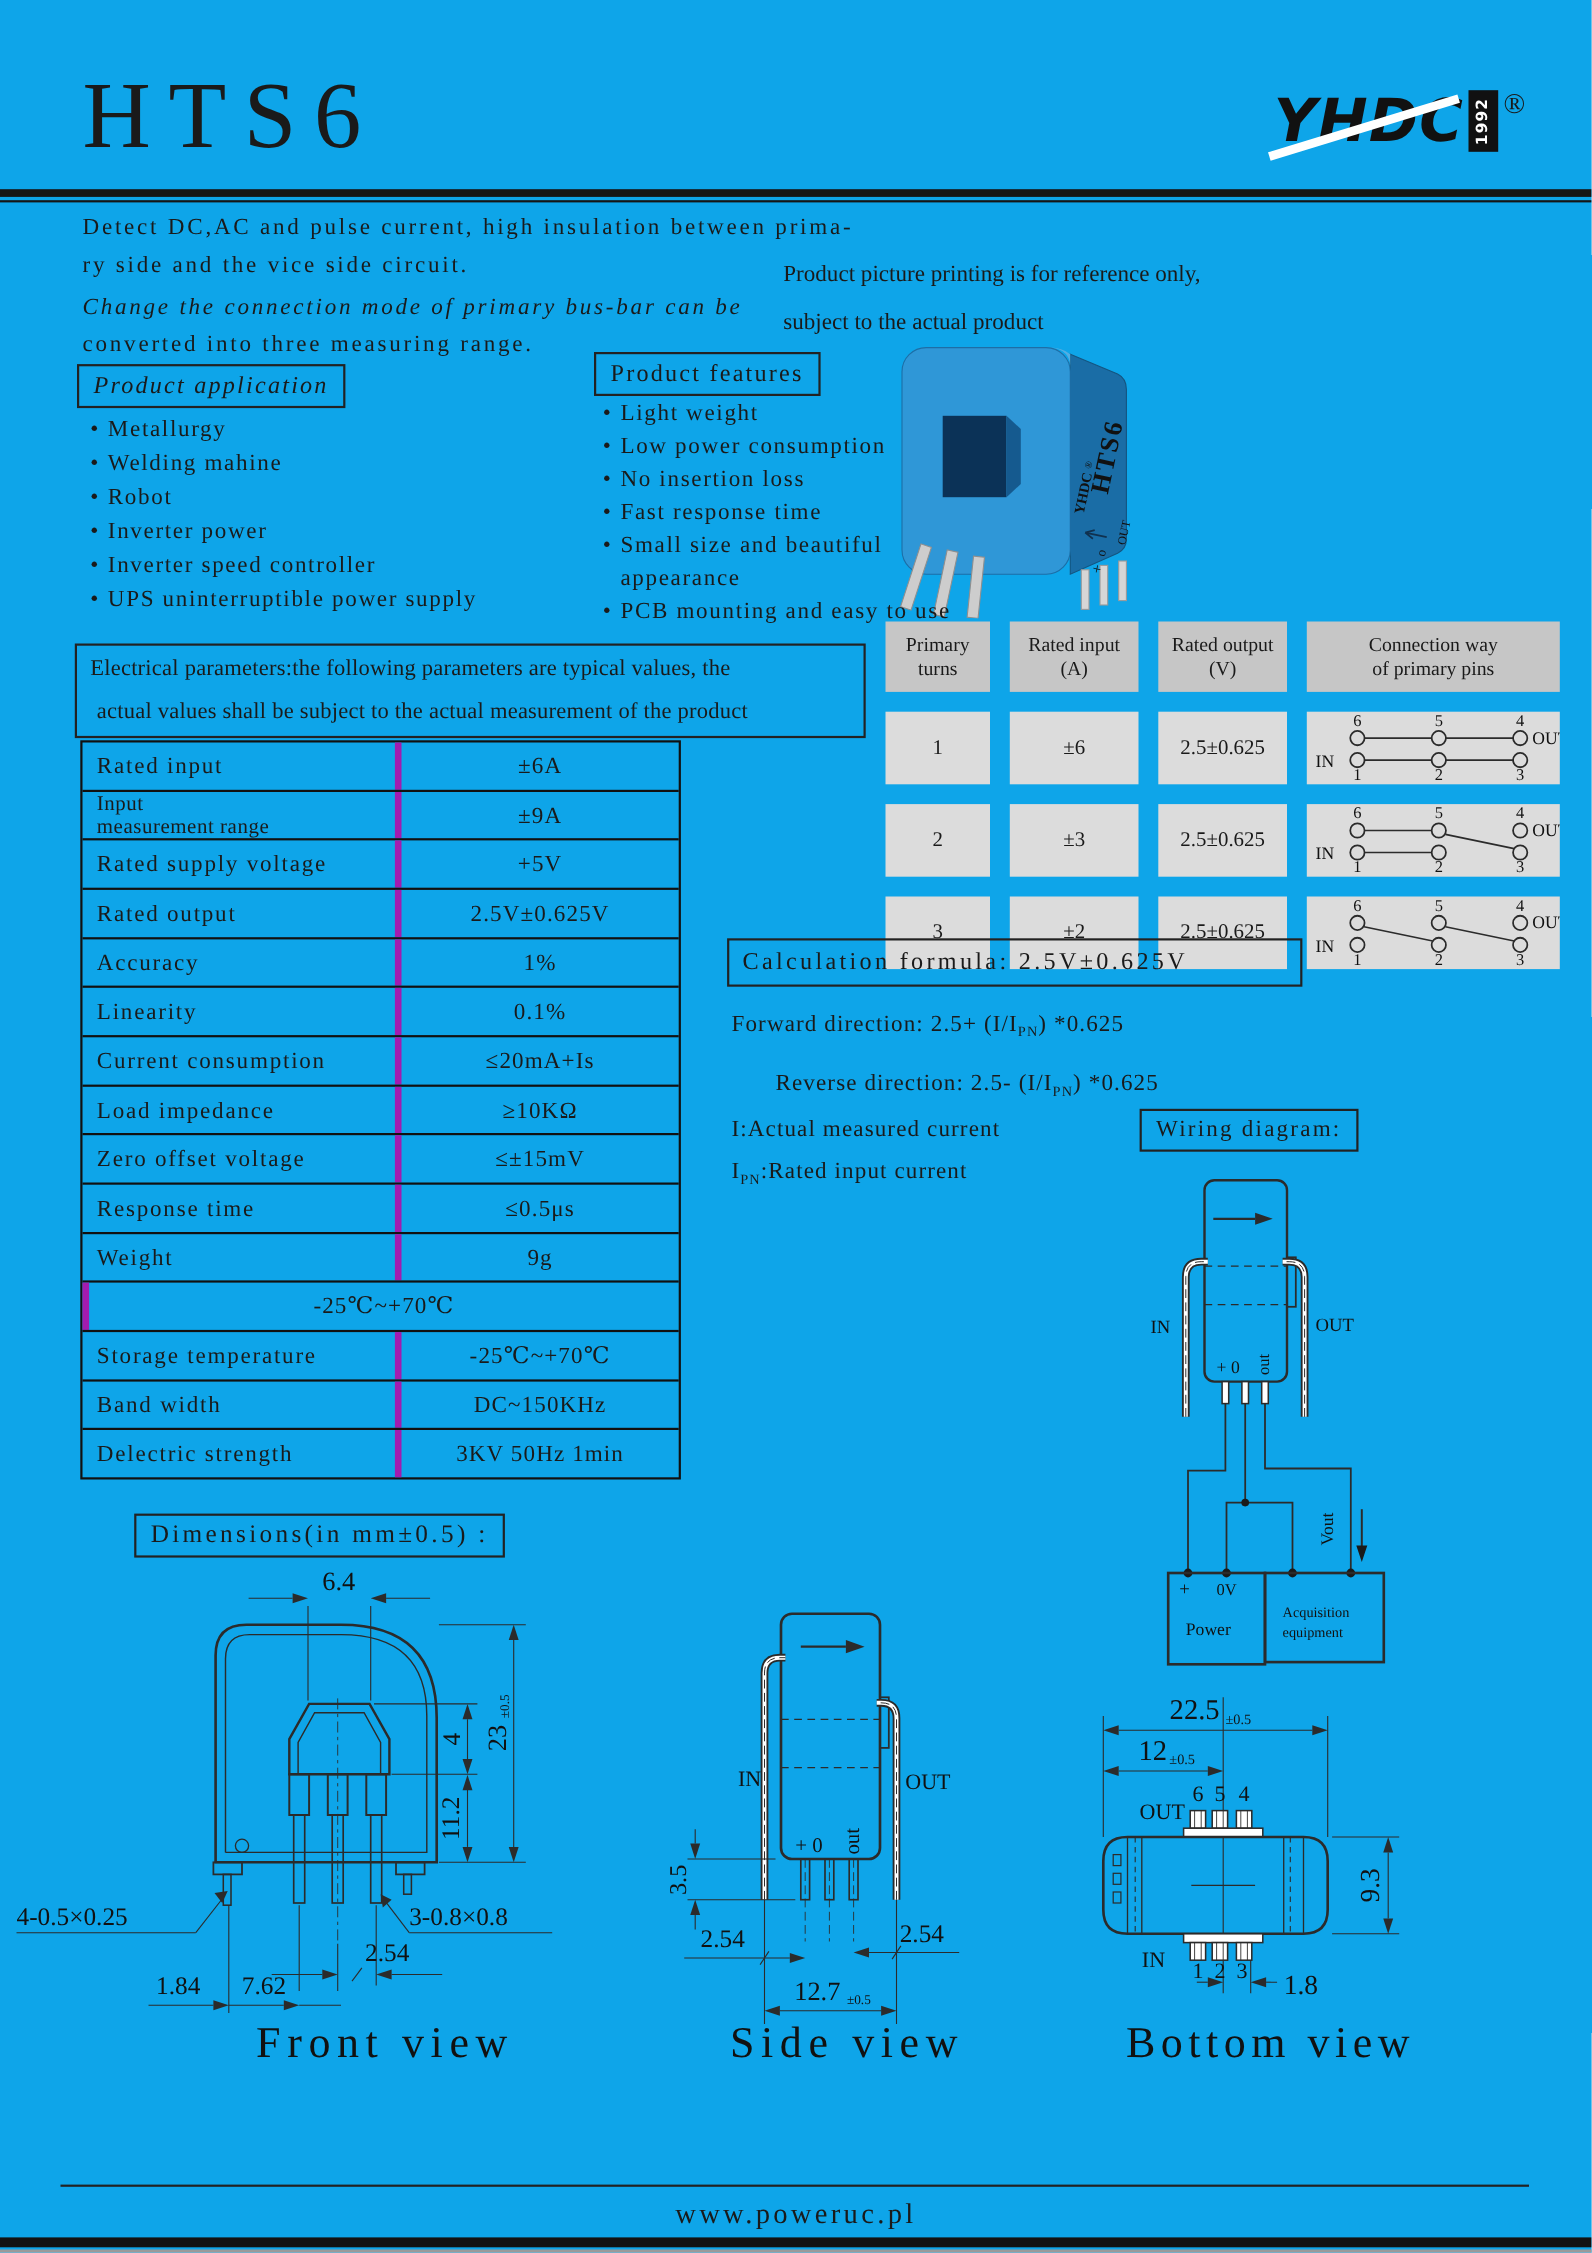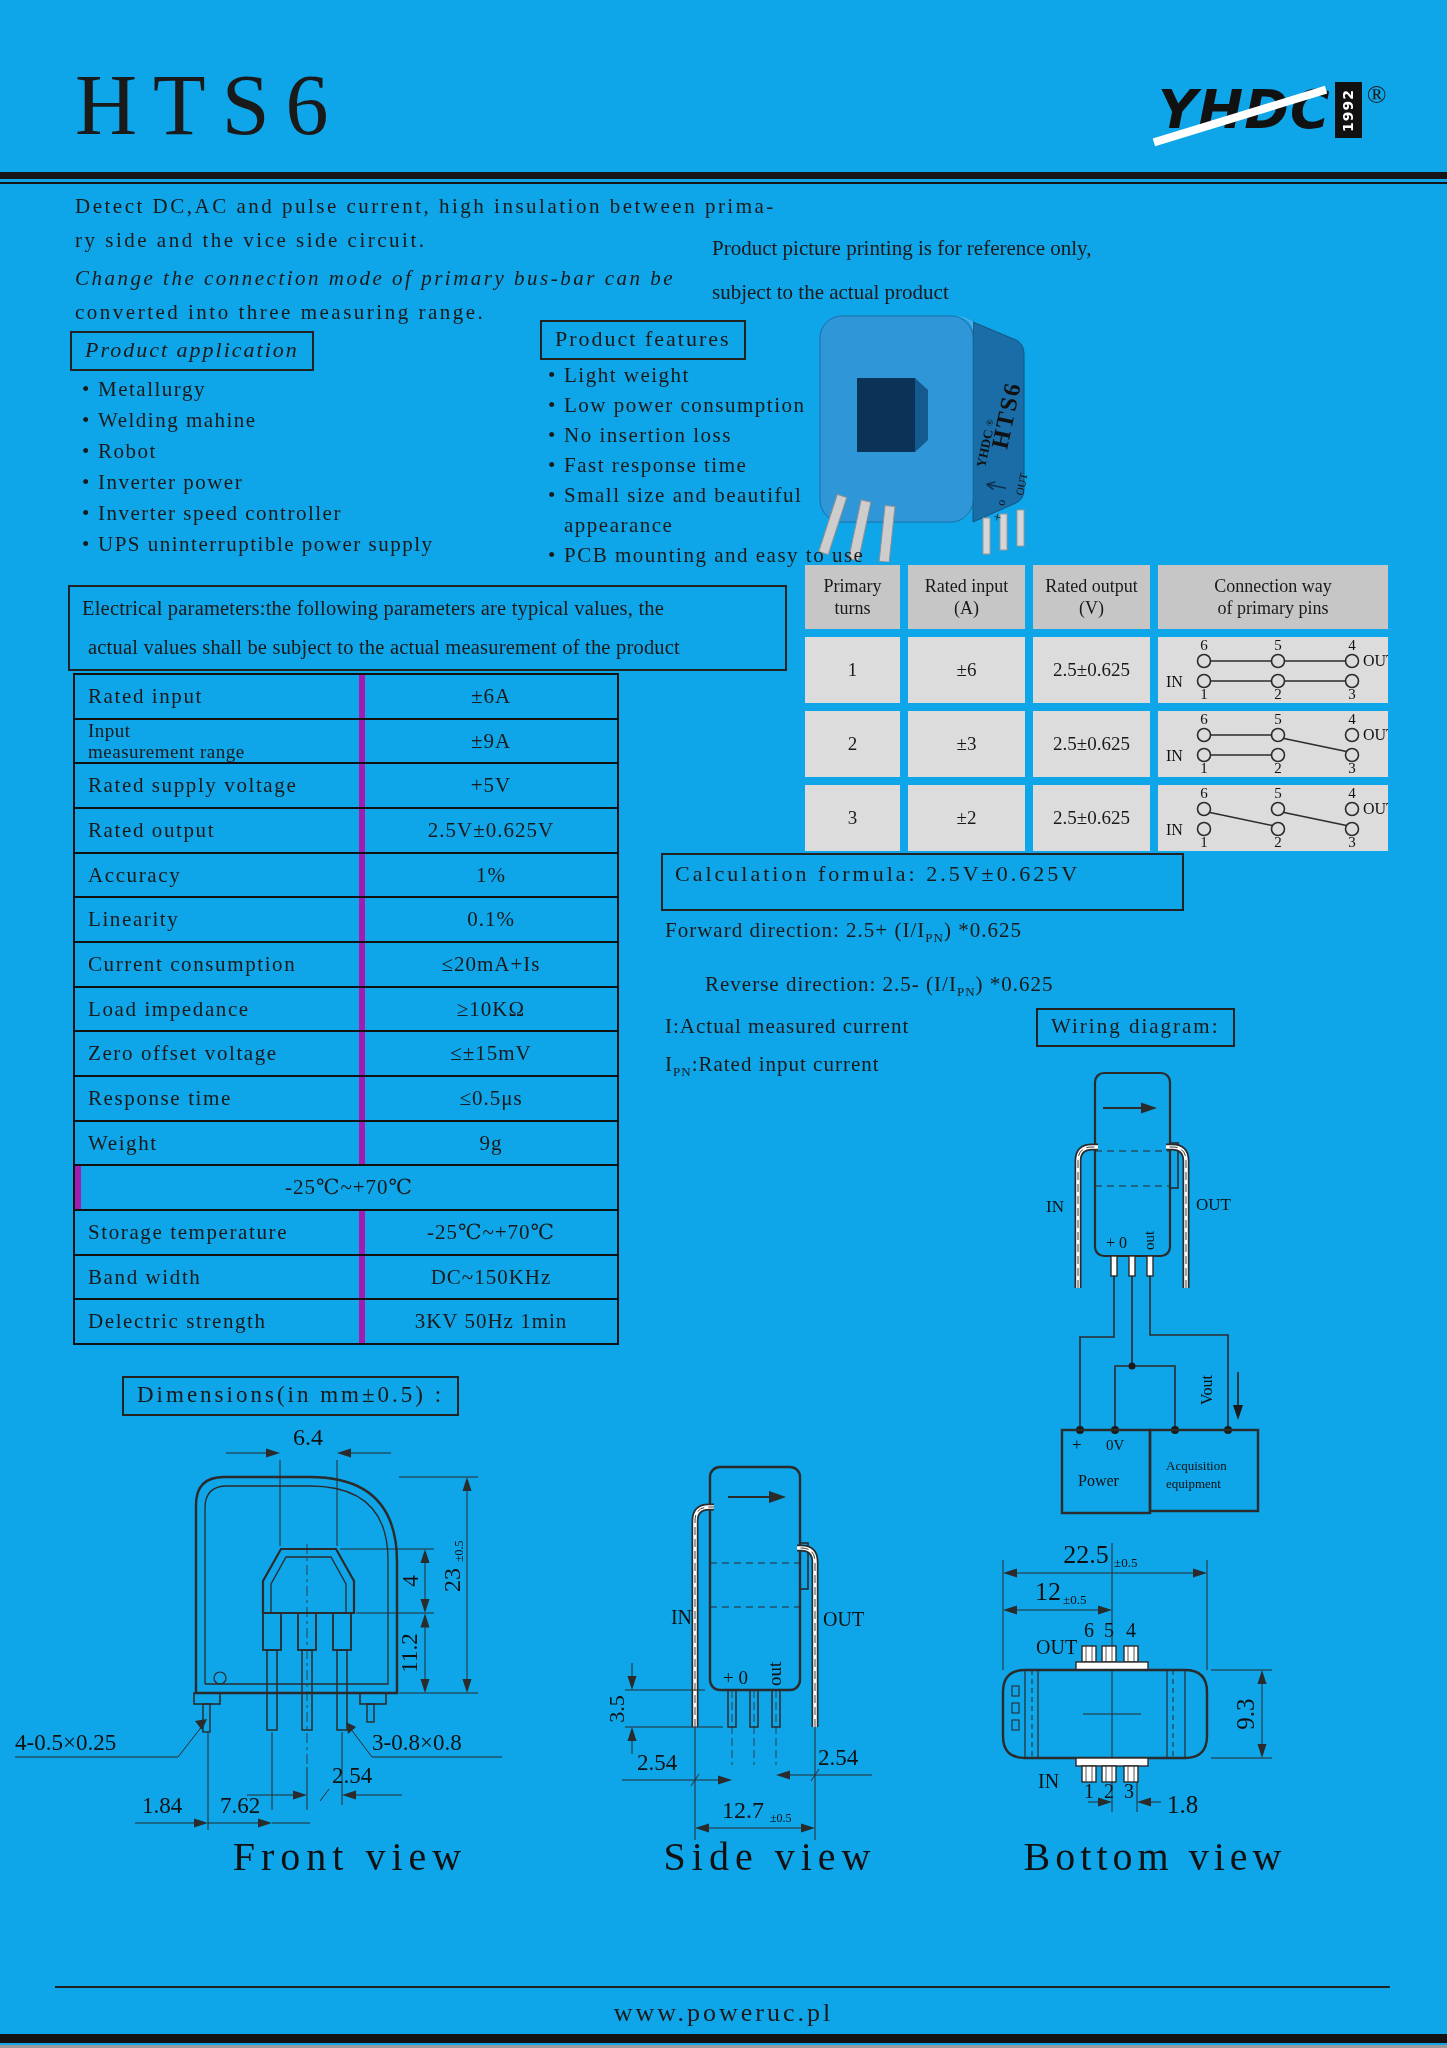--- a/index.html
+++ b/index.html
@@ -38,28 +38,28 @@
   .ptable{border:2.5px solid #111;display:flex;flex-direction:column;}
   .prow{flex:1;display:flex;border-top:2px solid #111;}
   .prow:first-child{border-top:none;}
   .pcell-l{width:284px;display:flex;align-items:center;padding-left:13px;
            font-size:21px;letter-spacing:1.6px;box-sizing:border-box;}
   .pcell-l.two{font-size:19px;line-height:21px;letter-spacing:0.5px;}
   .pcell-v{flex:1;border-left:6px solid #a21caf;display:flex;align-items:center;justify-content:center;
            font-size:21px;letter-spacing:1px;}
   
   .ttable{display:grid;grid-template-columns:95px 117px 117px 230px;
-          grid-template-rows:64px 66px 66px 66px;gap:8px;}
+          grid-template-rows:64px 66px 66px 66px;gap:18px;}
   .tcell{display:flex;align-items:center;justify-content:center;text-align:center;
          font-size:18px;line-height:22px;}
   .thead{background:#c6c6c6;}
   .tbody{background:#dcdcdc;font-size:19px;}
   .tconn{background:#dcdcdc;padding:0;}
   
-  .calc-box{border:2.5px solid #222;font-size:22px;letter-spacing:3px;padding:6px 12px 22px 12px;}
+  .calc-box{border:2.5px solid #222;font-size:22px;letter-spacing:3px;padding:6px 12px 8px 12px;}
   .calc-line{font-size:21px;letter-spacing:1px;}
   .calc-line sub{font-size:13px;}
   
   svg text{font-family:"Liberation Serif","DejaVu Serif",serif;fill:#111;}
   svg .ln{stroke:#2b2b2b;fill:none;}
   
   .foot-rule{left:55px;top:1986px;width:1335px;border-top:2px solid #222;}
   .foot-url{left:0;top:1998px;width:1447px;text-align:center;font-size:26px;letter-spacing:3px;}
   .bbar1{left:0;top:2034px;width:1447px;height:9px;background:#121212;}
   .bbar2{left:0;top:2045px;width:1447px;height:3px;background:#9a9a9a;}

